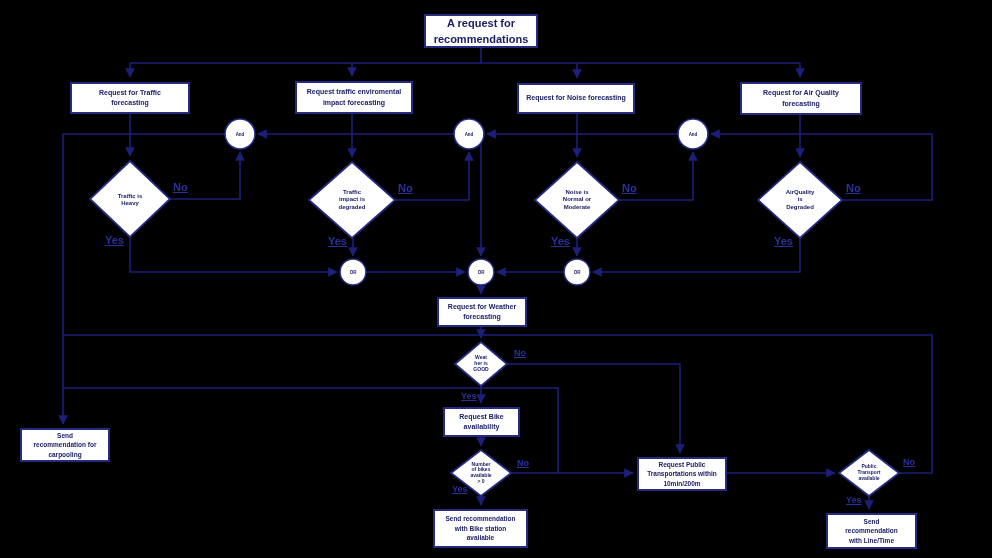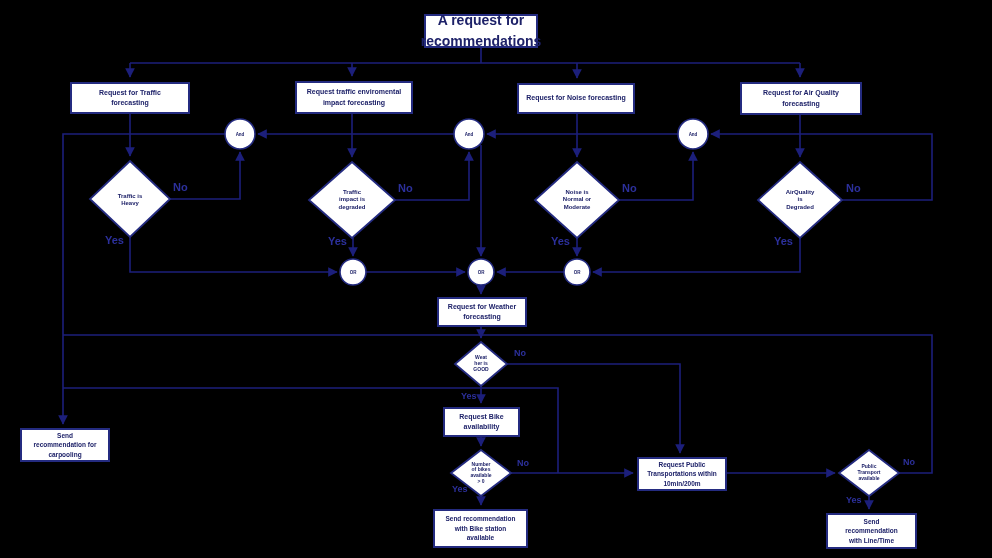--- a/index.html
+++ b/index.html
@@ -7,34 +7,35 @@
     position:relative;width:992px;height:558px;background:#000;
     font-family:"Liberation Sans",sans-serif;overflow:hidden;
   }
   #edges{position:absolute;left:0;top:0;z-index:1;}
   .box{
     position:absolute;z-index:2;background:#fff;border:2px solid #242b80;
     color:#1d2168;font-weight:bold;font-size:7px;line-height:1.45;
     display:flex;align-items:center;justify-content:center;text-align:center;
     white-space:pre-line;box-sizing:border-box;
   }
-  .box-title{font-size:14px;font-weight:600;line-height:1.5;}
+  .box-title{font-size:11px;font-weight:600;line-height:1.5;}
   .dtext{
     position:absolute;z-index:3;color:#1d2168;font-weight:bold;font-size:6px;
     line-height:1.25;text-align:center;white-space:pre-line;
     display:flex;align-items:center;justify-content:center;
   }
   .dtext-sm{font-size:5px;line-height:1.15;}
   .gate{
     position:absolute;z-index:3;color:#1d2168;font-weight:bold;font-size:4.5px;
     text-align:center;display:flex;align-items:center;justify-content:center;
   }
   .yn{
     position:absolute;z-index:3;color:#2c309c;font-weight:bold;font-size:11px;
     line-height:1;
+    text-decoration:underline;
   }
   .yn-sm{font-size:9px;}
 </style>
 </head>
 <body>
 
 <div id="stage">
 
   <svg id="edges" width="992" height="558" viewBox="0 0 992 558">
     <defs>

